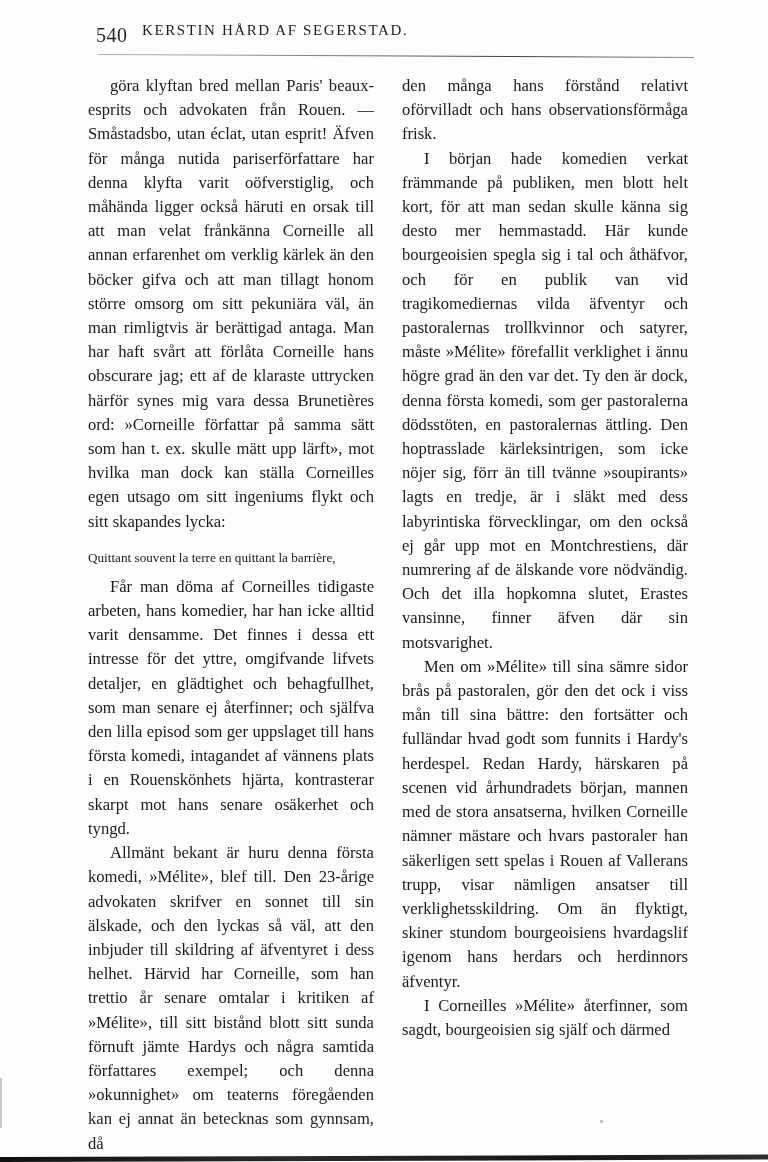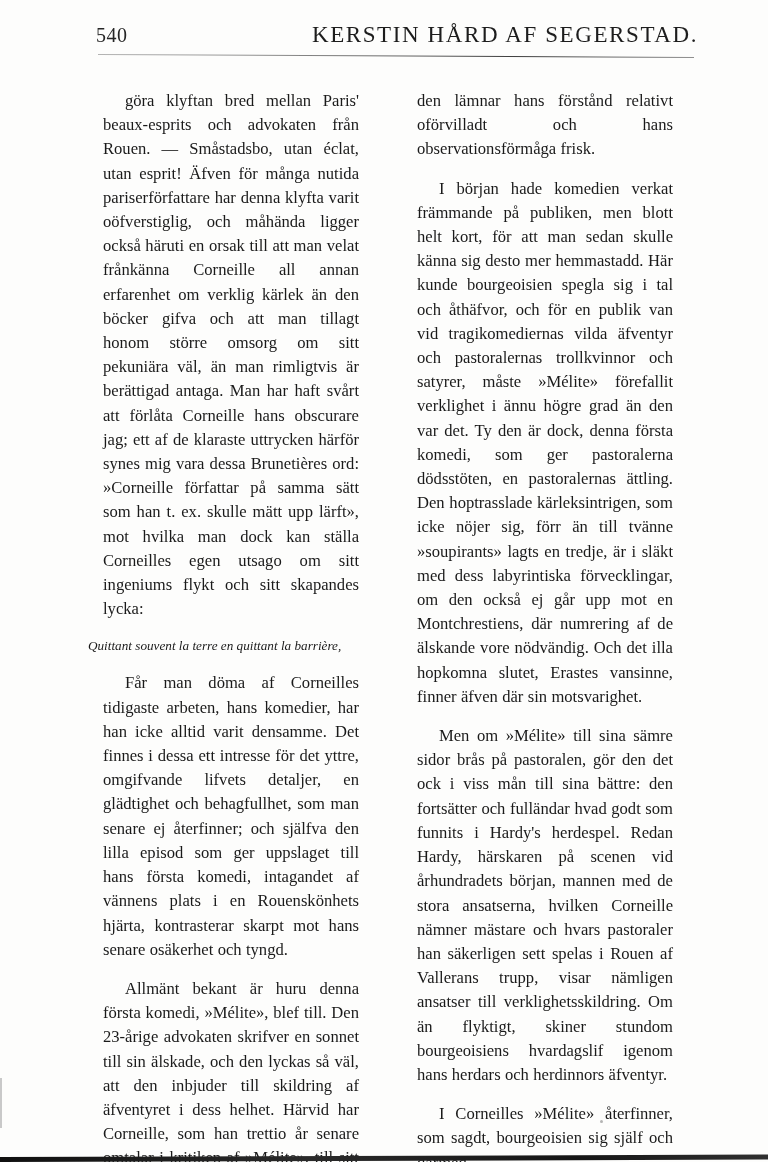--- a/index.html
+++ b/index.html
@@ -37,22 +37,22 @@
     font-size: 20px;
     letter-spacing: 0.5px;
     color: #262626;
     text-align: right;
   }
   .running-title {
     position: absolute;
     left: 0;
     right: 0;
     top: 0;
-    text-align: right;
-    font-size: 23px;
+    text-align: left;
+    font-size: 15px;
     letter-spacing: 1.6px;
     color: #1d1d1d;
     padding-left: 46px;
   }
   .head-rule {
     position: absolute;
     top: 54px;
     left: 98px;
     width: 596px;
     height: 1px;
@@ -74,39 +74,38 @@
     height: 1000px;
     display: flex;
     gap: 28px;
   }
   .col {
     width: 286px;
     flex: 0 0 286px;
   }
 
   p.para {
-    margin: 15px;
+    margin: 0;
     font-size: 16.6px;
     line-height: 24.2px;
     text-align: justify;
     text-align-last: left;
     text-indent: 22px;
     hyphens: manual;
     word-spacing: 0.2px;
   }
   p.para.noindent { text-indent: 0; }
 
   
   .verse {
-    margin: 14px 0 16px 0;
+    margin: 14px 0 8px 0;
     font-size: 13.2px;
     line-height: 19px;
     text-align: justify;
     text-align-last: left;
-    font-style: italic;
   }
   .verse .vline { display: block; }
 
   
   .edge-bottom {
     position: absolute;
     left: 0;
     right: 0;
     bottom: 0;
     height: 5px;
@@ -146,21 +145,21 @@
 
       <div class="verse">
         <span class="vline">Quittant souvent la terre en quittant la barrière,</span>
       </div>
 
       <p class="para">Får man döma af Corneilles tidigaste arbeten, hans komedier, har han icke alltid varit densamme. Det finnes i dessa ett intresse för det yttre, omgifvande lifvets detaljer, en glädtighet och behagfullhet, som man senare ej återfinner; och själfva den lilla episod som ger uppslaget till hans första komedi, intagandet af vännens plats i en Rouenskönhets hjärta, kontrasterar skarpt mot hans senare osäkerhet och tyngd.</p>
       <p class="para">Allmänt bekant är huru denna första komedi, »Mélite», blef till. Den 23-årige advokaten skrifver en sonnet till sin älskade, och den lyckas så väl, att den inbjuder till skildring af äfventyret i dess helhet. Härvid har Corneille, som han trettio år senare omtalar i kritiken af »Mélite», till sitt bistånd blott sitt sunda förnuft jämte Hardys och några samtida författares exempel; och denna »okunnighet» om teaterns föregåenden kan ej annat än betecknas som gynnsam, då</p>
     </div>
 
     <div class="col">
-      <p class="para noindent">den lämnar hans förstånd relativt oförvilladt och hans observationsförmåga frisk.</p>
+      <p class="para noindent">den många hans förstånd relativt oförvilladt och hans observationsförmåga frisk.</p>
       <p class="para">I början hade komedien verkat främmande på publiken, men blott helt kort, för att man sedan skulle känna sig desto mer hemmastadd. Här kunde bourgeoisien spegla sig i tal och åthäfvor, och för en publik van vid tragikomediernas vilda äfventyr och pastoralernas trollkvinnor och satyrer, måste »Mélite» förefallit verklighet i ännu högre grad än den var det. Ty den är dock, denna första komedi, som ger pastoralerna dödsstöten, en pastoralernas ättling. Den hoptrasslade kärleksintrigen, som icke nöjer sig, förr än till tvänne »soupirants» lagts en tredje, är i släkt med dess labyrintiska förvecklingar, om den också ej går upp mot en Montchrestiens, där numrering af de älskande vore nödvändig. Och det illa hopkomna slutet, Erastes vansinne, finner äfven där sin motsvarighet.</p>
       <p class="para">Men om »Mélite» till sina sämre sidor brås på pastoralen, gör den det ock i viss mån till sina bättre: den fortsätter och fulländar hvad godt som funnits i Hardy's herdespel. Redan Hardy, härskaren på scenen vid århundradets början, mannen med de stora ansatserna, hvilken Corneille nämner mästare och hvars pastoraler han säkerligen sett spelas i Rouen af Vallerans trupp, visar nämligen ansatser till verklighetsskildring. Om än flyktigt, skiner stundom bourgeoisiens hvardagslif igenom hans herdars och herdinnors äfventyr.</p>
       <p class="para">I Corneilles »Mélite» återfinner, som sagdt, bourgeoisien sig själf och därmed</p>
     </div>
 
   </div>
 
   <div class="edge-left"></div>
   <div class="edge-bottom"></div>
   <div class="speck" style="left:600px; top:1120px; width:3px; height:3px;"></div>

